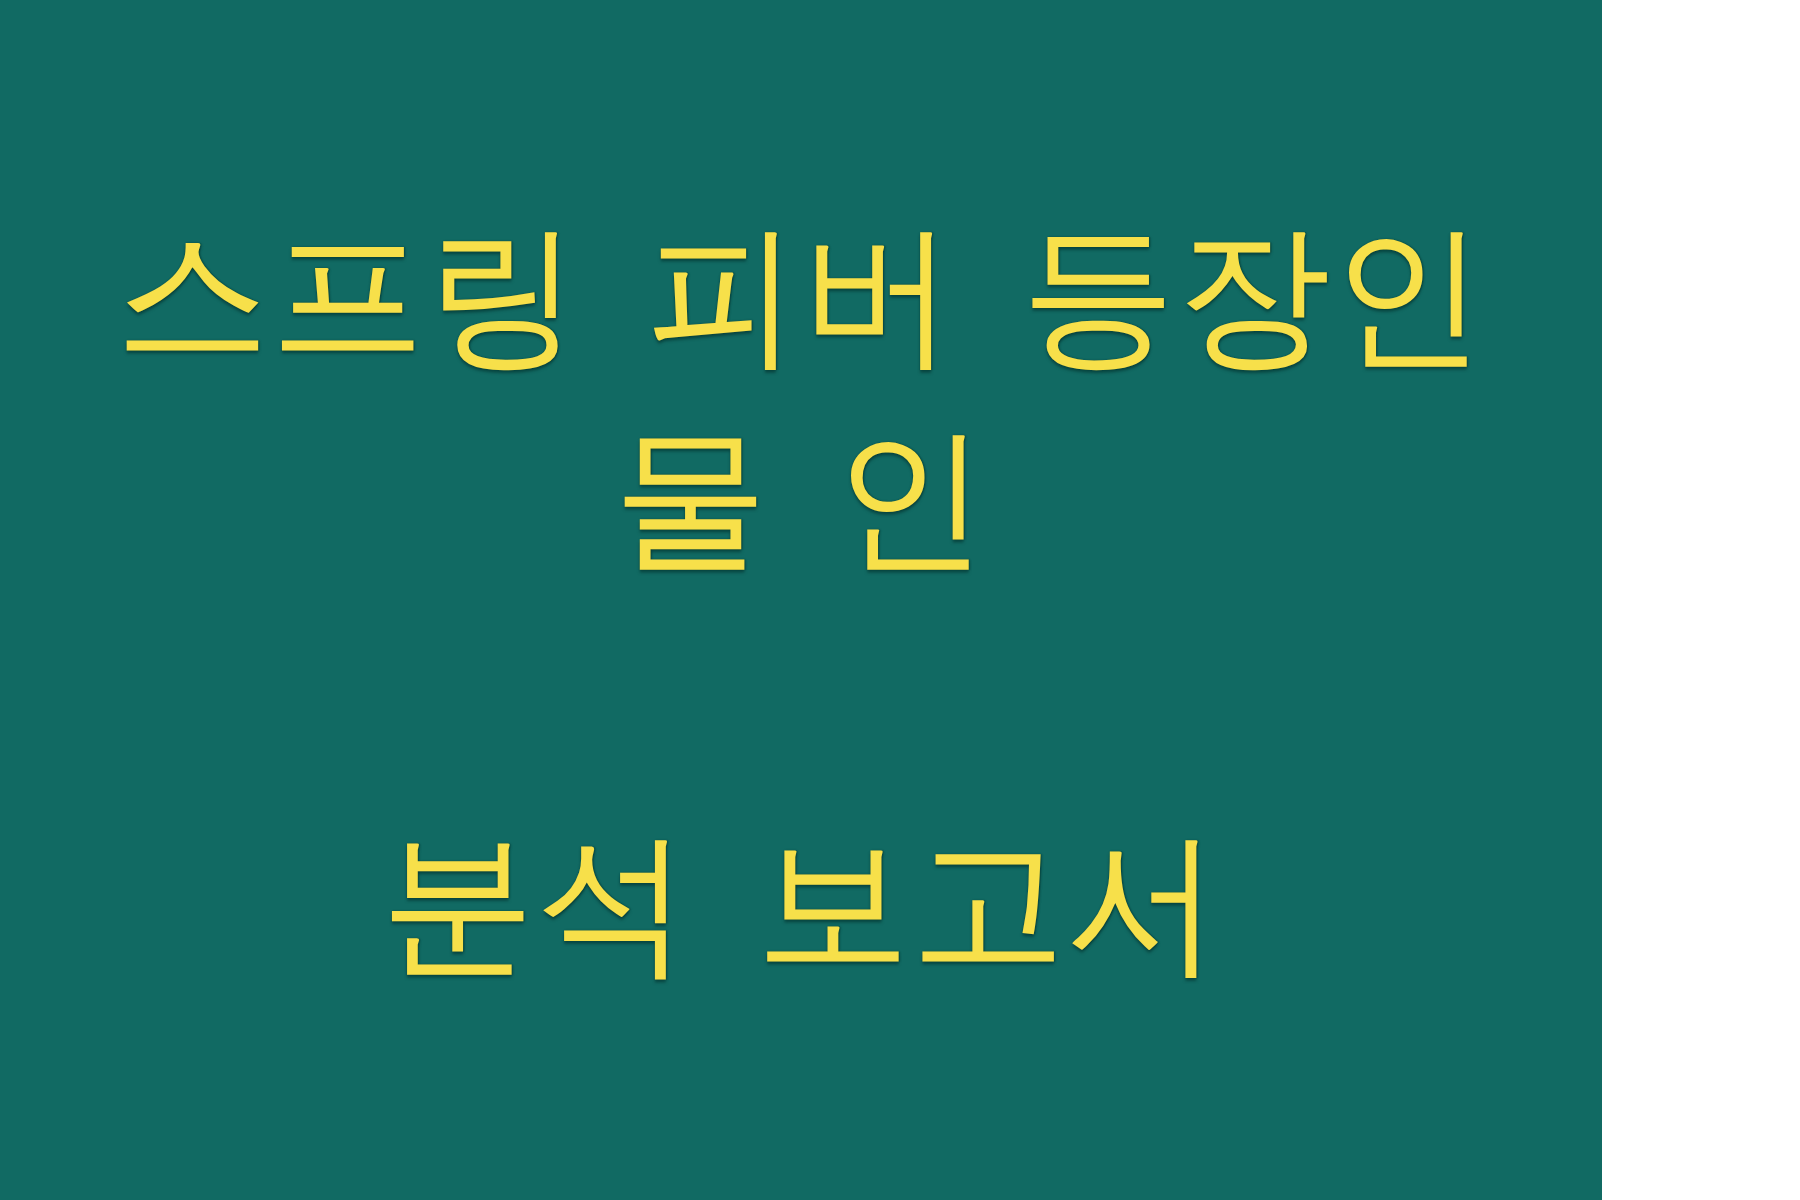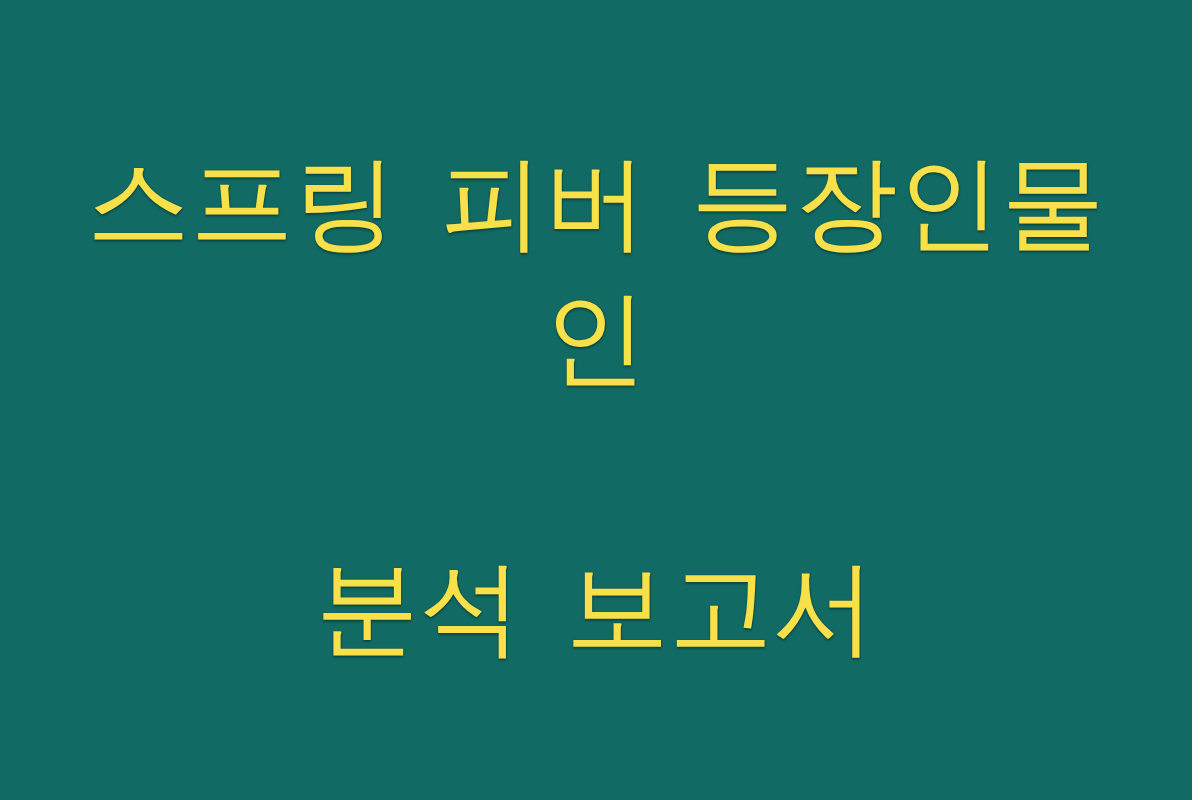--- a/index.html
+++ b/index.html
@@ -9,25 +9,25 @@
   }
   body {
     width: 1200px;
     height: 800px;
     overflow: hidden;
     font-family: "DejaVu Sans", sans-serif;
   }
 
   #title-card {
     position: relative;
-    width: 1192px;
+    width: 1068px;
     height: 800px;
     box-sizing: border-box;
     display: flex;
-    align-items: flex-start;
+    align-items: center;
     justify-content: center;
     
   }
 
   #headline {
     margin: 0;
     padding: 0 60px;
     box-sizing: border-box;
     width: 100%;
     text-align: center;

